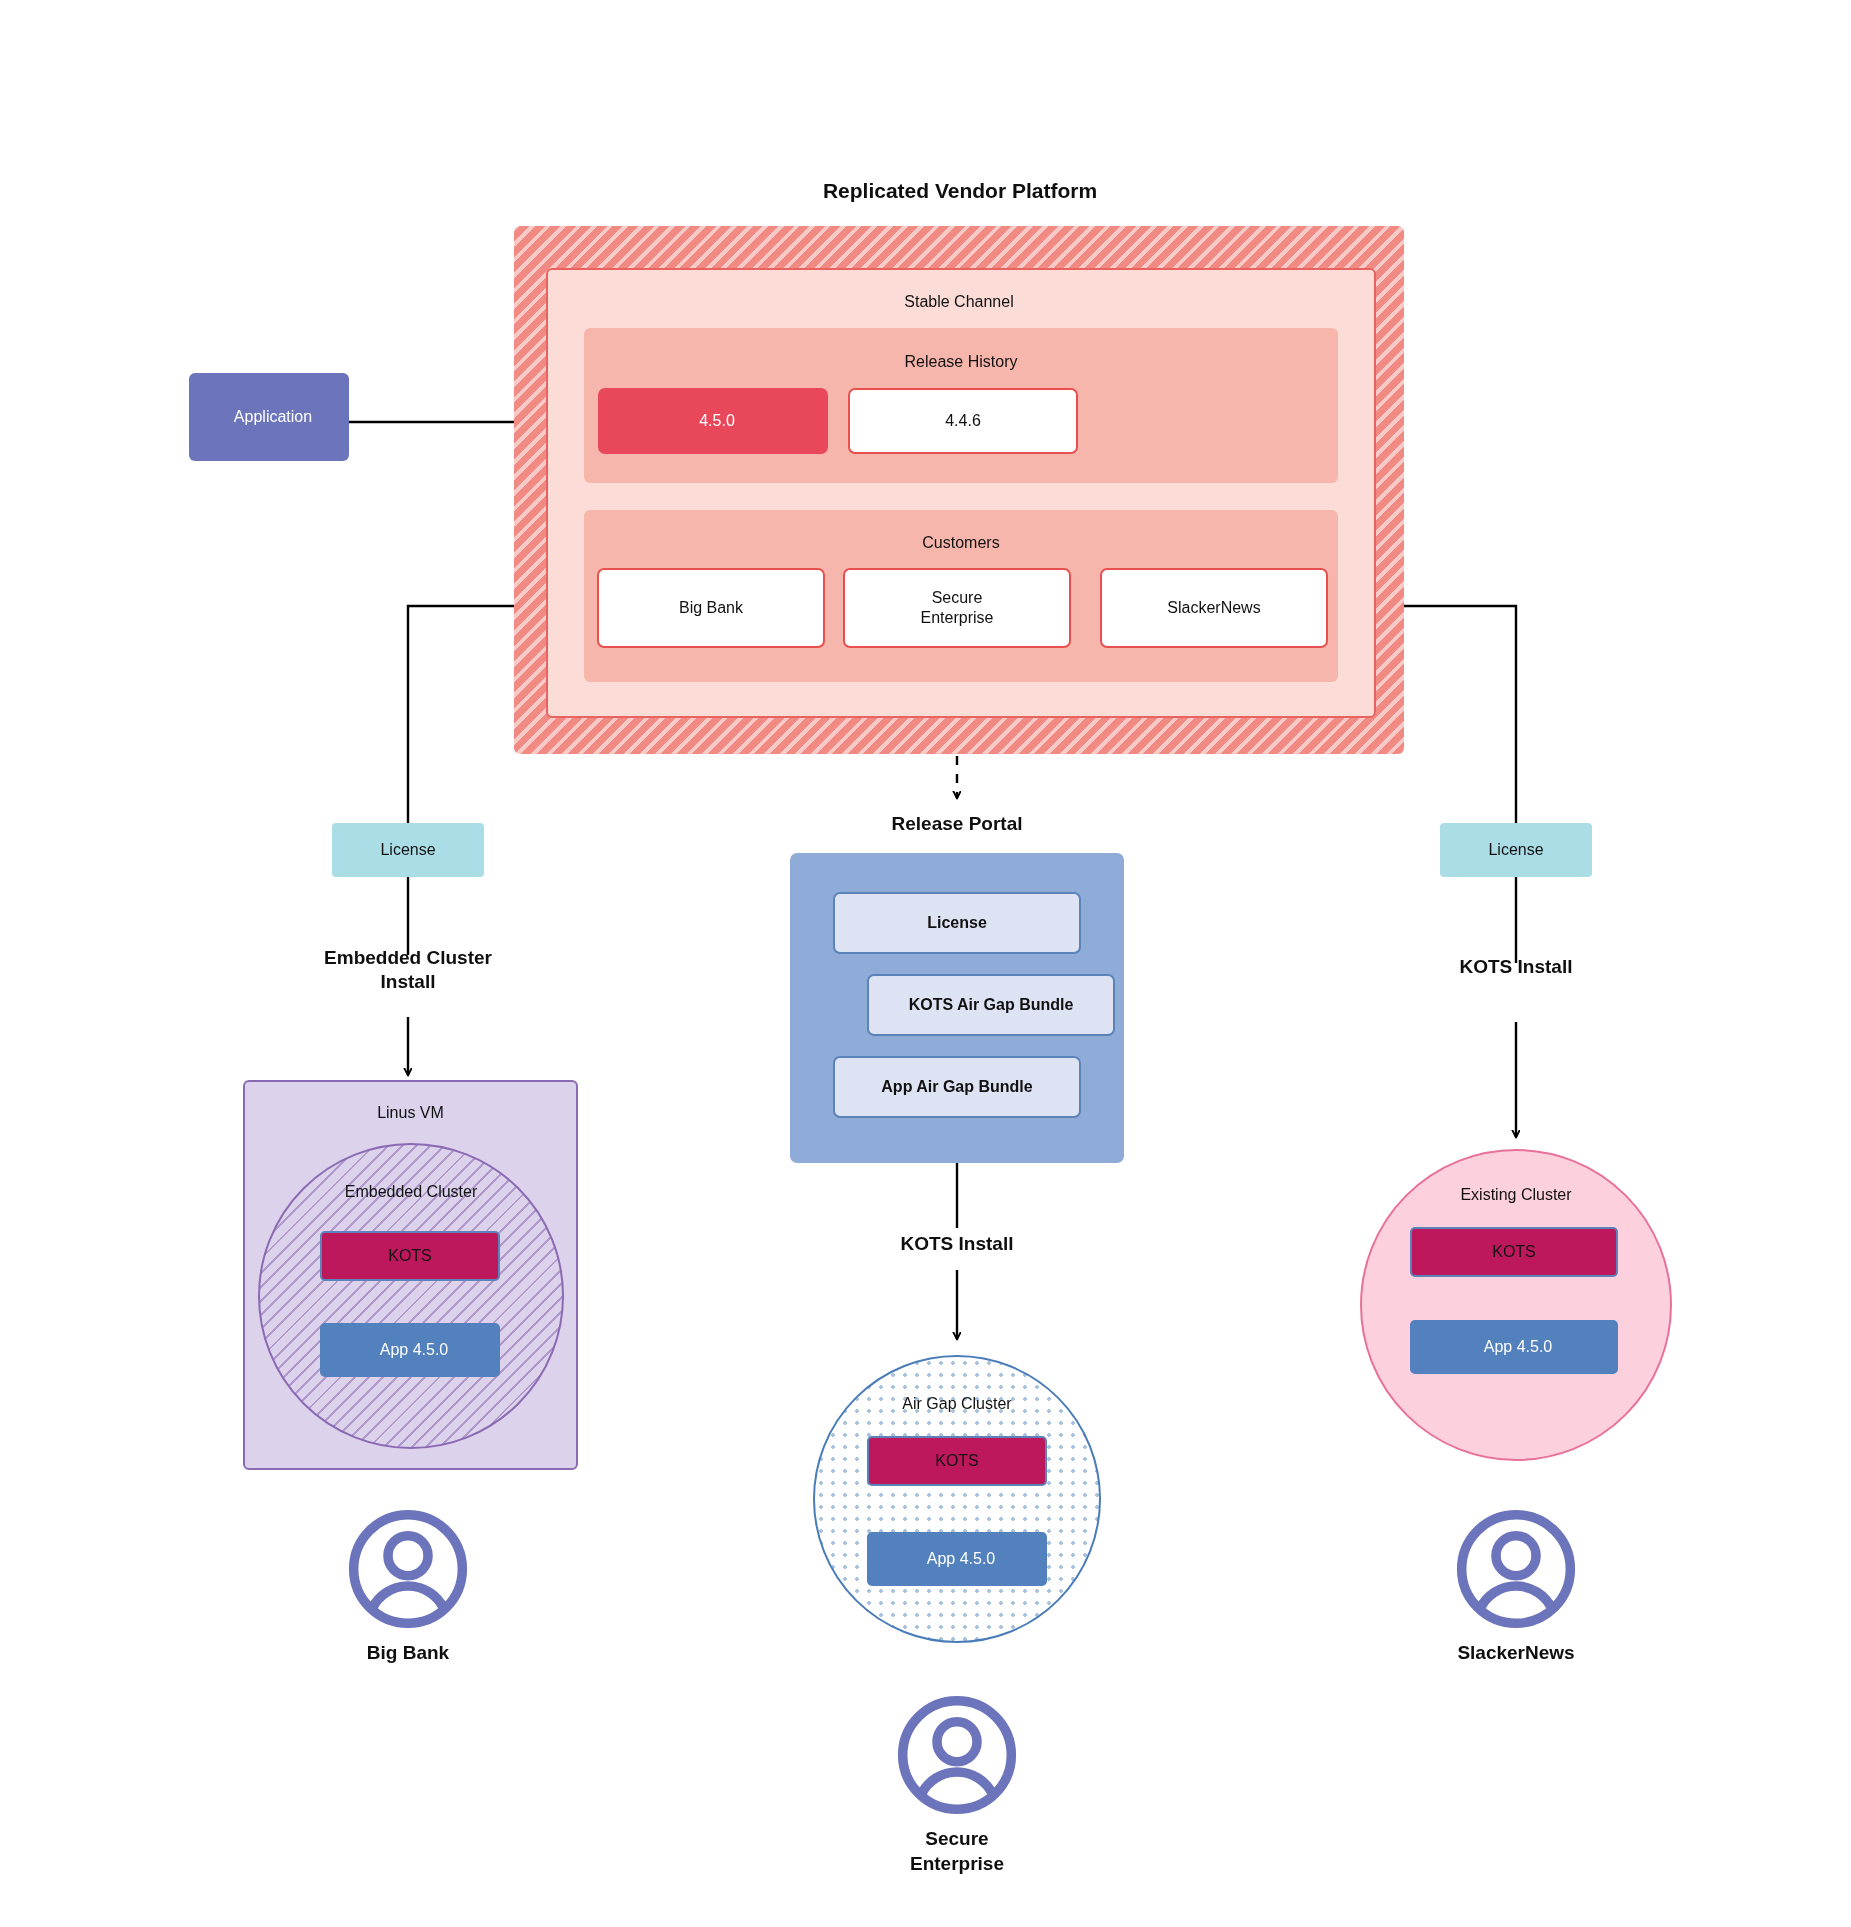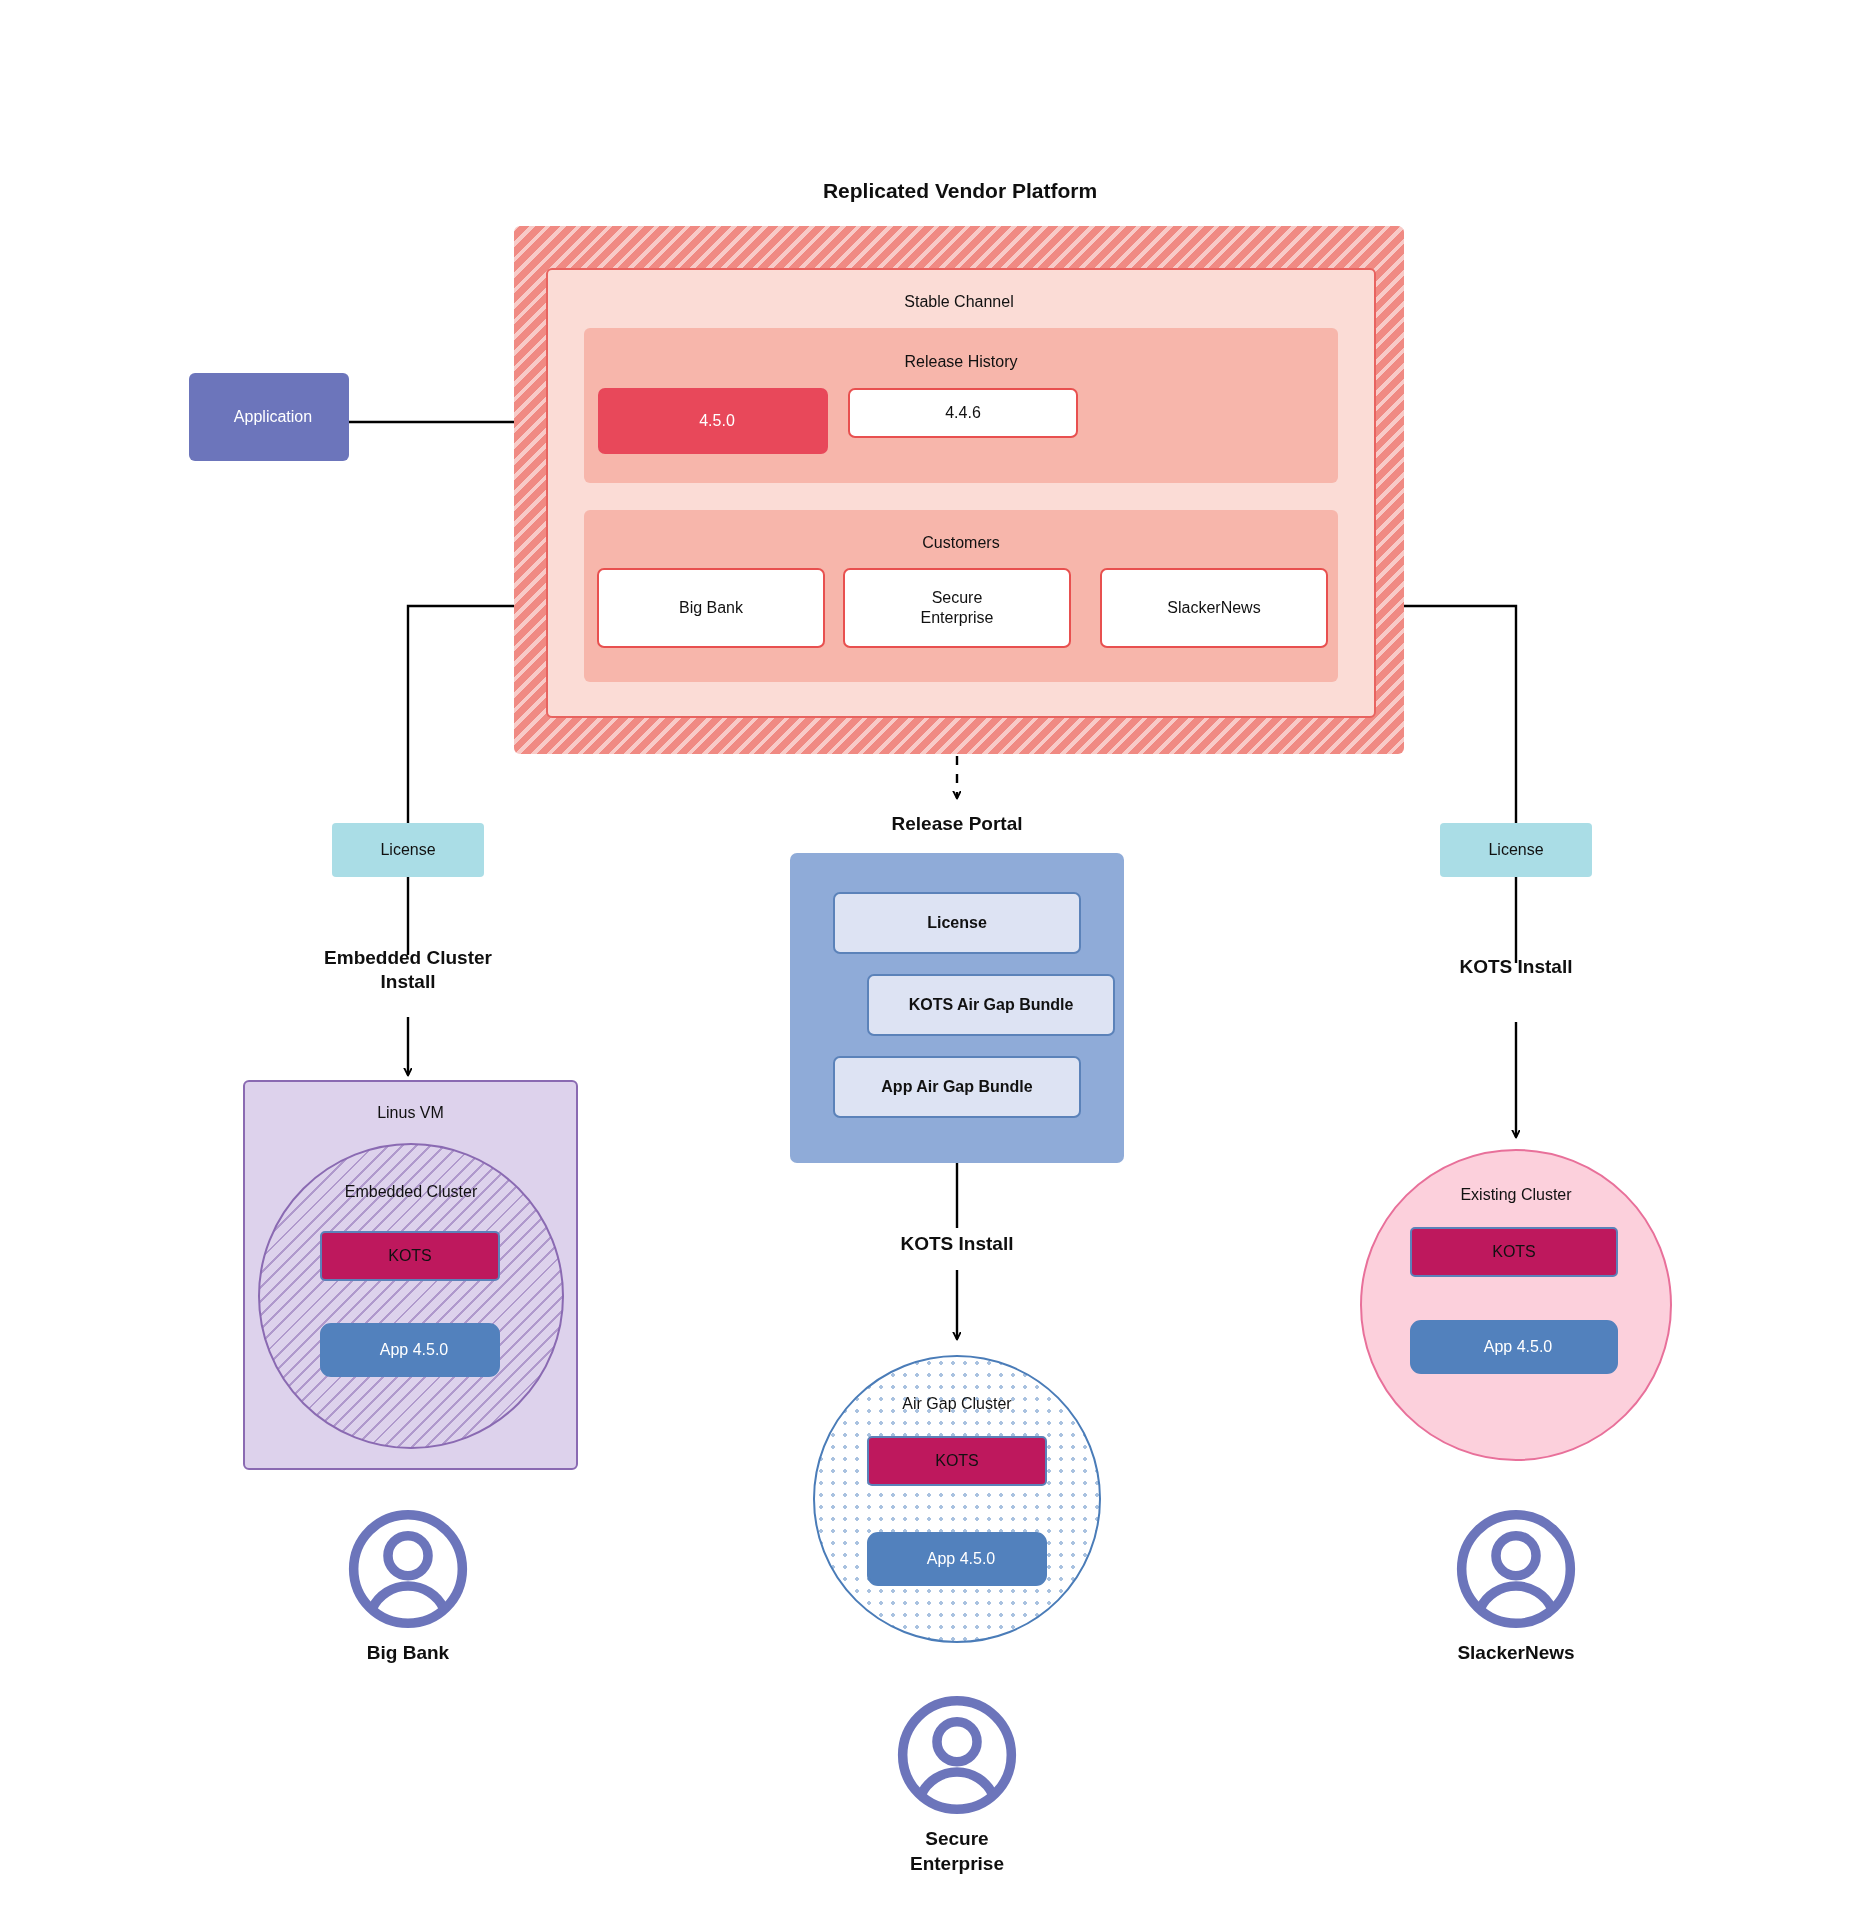--- a/index.html
+++ b/index.html
@@ -177,21 +177,21 @@
     border: 2px solid #5b82b9;
     border-radius: 5px;
     display: flex;
     align-items: center;
     justify-content: center;
     box-sizing: border-box;
   }
   .appver-box {
     background: #5281bd;
     border: 2px solid #5281bd;
-    border-radius: 11px;
+    border-radius: 5px;
     display: flex;
     align-items: center;
     justify-content: center;
     box-sizing: border-box;
     color: #ffffff;
   }
 
   
   .avatar { display:block; }
   .user-name {
@@ -260,21 +260,21 @@
   <div class="abs lbl title-sm" style="left:546px; top:292px; width:826px; z-index:4;">Stable Channel</div>
 
   <div class="abs subsection-box" style="left:584px; top:328px; width:754px; height:155px; z-index:4;"></div>
 
   <div class="abs lbl title-sm" style="left:584px; top:352px; width:754px; z-index:5;">Release History</div>
 
   <div class="abs rel-card current body-txt-w" style="left:598px; top:388px; width:230px; height:66px; z-index:5;">
     <span>4.5.0</span>
   </div>
 
-  <div class="abs rel-card past body-txt" style="left:848px; top:388px; width:230px; height:50px; z-index:5;">
+  <div class="abs rel-card past body-txt" style="left:848px; top:388px; width:230px; height:66px; z-index:5;">
     <span>4.4.6</span>
   </div>
 
   <div class="abs subsection-box" style="left:584px; top:510px; width:754px; height:172px; z-index:4;"></div>
 
   <div class="abs lbl title-sm" style="left:584px; top:533px; width:754px; z-index:5;">Customers</div>
 
   <div class="abs cust-card lbl body-txt" style="left:597px; top:568px; width:228px; height:80px; z-index:5;">
     <span>Big Bank</span>
   </div>

